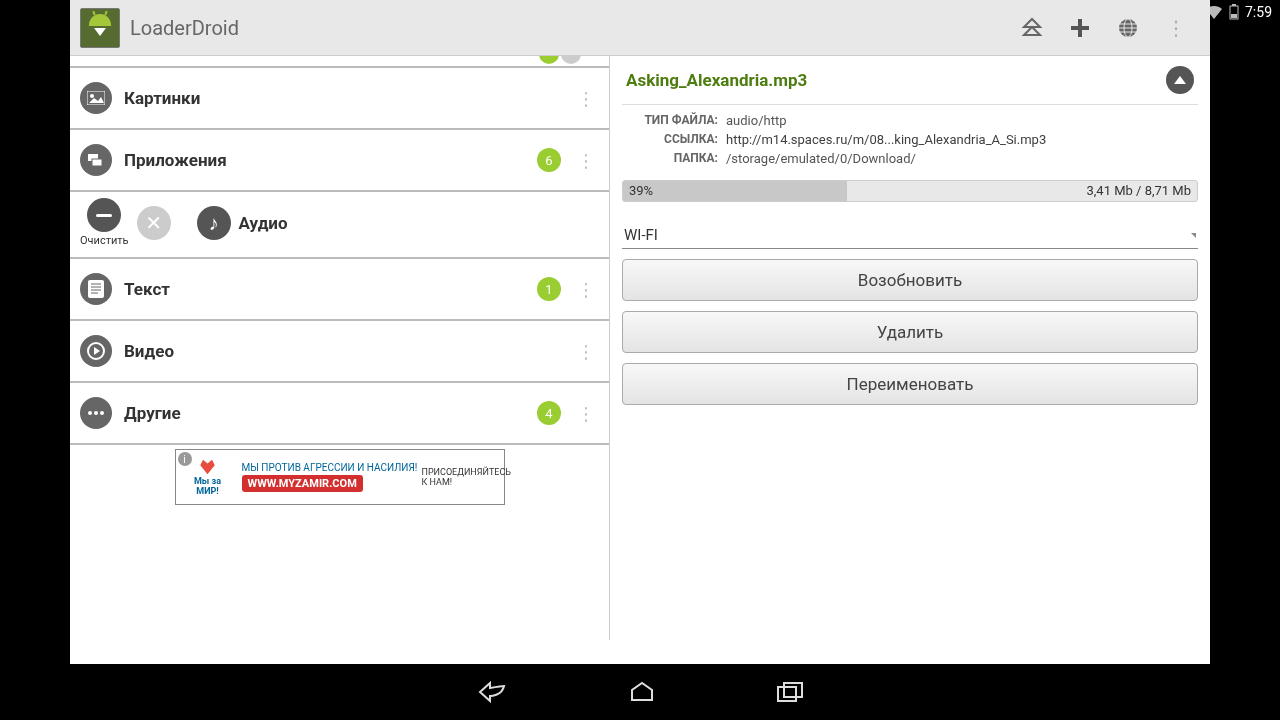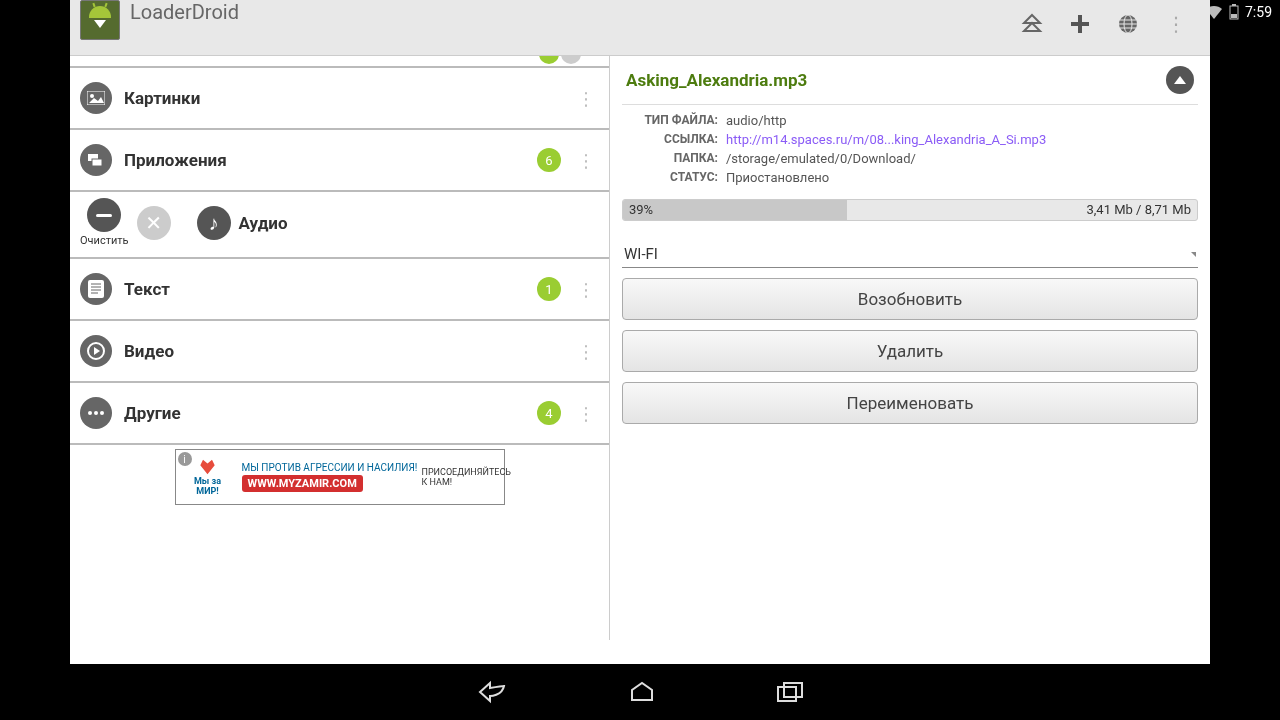--- a/index.html
+++ b/index.html
@@ -1,21 +1,21 @@
 <!DOCTYPE html>
 <html><head>
 <meta charset="utf-8">
 <style>
 * { margin:0; padding:0; box-sizing:border-box; font-family:Roboto,Arial,sans-serif; }
 body { background:#000; width:1280px; height:720px; overflow:hidden; }
 .frame { position:absolute; left:70px; top:0; width:1140px; height:720px; background:#fff; }
 .statusbar { height:24px; background:#000; color:#fff; display:flex; align-items:center; justify-content:flex-end; padding:0 8px; font-size:14px; gap:6px;}
 .statusbar .left{position:absolute;left:76px;top:2px;display:flex;gap:6px;color:#e03030;font-size:14px;align-items:center}
 .statusbar .left span:last-child{color:#4fc3f7}
-.actionbar { height:56px; background:#e8e8e8; display:flex; padding:0 10px; border-bottom:1px solid #ccc;}
+.actionbar { height:56px; background:#e8e8e8; display:flex; align-items:center; padding:0 10px; border-bottom:1px solid #ccc;}
 .logo { width:40px; height:40px; background:#556b2f; border:1px solid #777; border-radius:2px; display:flex; align-items:center; justify-content:center; margin-right:10px;}
 .logo-inner{width:28px;height:28px;position:relative}
 .logo-inner .android{width:22px;height:12px;background:#a4c639;border-radius:11px 11px 0 0;margin:0 auto;position:relative}
 .logo-inner .android:before,.logo-inner .android:after{content:"";position:absolute;width:2px;height:4px;background:#a4c639;top:-3px}
 .logo-inner .android:before{left:4px;transform:rotate(-20deg)}
 .logo-inner .android:after{right:4px;transform:rotate(20deg)}
 .logo-inner .arrow{width:0;height:0;border-left:6px solid transparent;border-right:6px solid transparent;border-top:8px solid #fff;margin:2px auto 0}
 .app-title{font-size:20px;color:#666;flex:1}
 .ab-icon{width:48px;height:48px;display:flex;align-items:center;justify-content:center;color:#666;cursor:pointer}
 .content{display:flex;height:584px}
@@ -46,21 +46,21 @@
 .ad-url{background:#d32f2f;color:#fff;padding:2px 6px;font-weight:bold;font-size:11px;border-radius:3px;margin-top:2px;display:inline-block}
 .ad-right{font-size:9px;color:#333;width:80px}
 .detail-header{display:flex;align-items:center;padding:10px 4px;border-bottom:1px solid #ddd}
 .detail-title{font-weight:bold;font-size:17px;color:#4d7c0f;flex:1}
 .collapse-btn{width:28px;height:28px;border-radius:50%;background:#555;display:flex;align-items:center;justify-content:center;cursor:pointer}
 .collapse-btn span{width:0;height:0;border-left:6px solid transparent;border-right:6px solid transparent;border-bottom:8px solid #fff}
 .meta{padding:8px 4px;font-size:13px}
 .meta-row{display:flex;margin-bottom:4px}
 .meta-key{width:100px;text-align:right;color:#666;font-weight:bold;font-size:12px;padding-right:8px}
 .meta-val{color:#555;flex:1}
-.meta-val.link{color:#8b5cf6}
+.meta-val.link{color:#404040}
 .progress-wrap{position:relative;height:22px;background:#e8e8e8;border-radius:3px;border:1px solid #ccc;margin:2px 0 8px;overflow:hidden}
 .progress-bar{height:100%;background:#c8c8c8}
 .progress-pct{position:absolute;left:6px;top:2px;font-size:13px;color:#333}
 .progress-size{position:absolute;right:6px;top:2px;font-size:13px;color:#333}
 .wifi-select{margin-top:12px;border-bottom:1px solid #888;padding:4px 2px;display:flex;align-items:center;font-size:15px;color:#333;cursor:pointer}
 .wifi-select .tri{margin-left:auto;width:0;height:0;border-left:5px solid transparent;border-top:5px solid #888}
 .action-btn{margin-top:10px;height:42px;background:linear-gradient(#f8f8f8,#e4e4e4);border:1px solid #aaa;border-radius:4px;font-size:17px;color:#444;display:flex;align-items:center;justify-content:center;cursor:pointer}
 .navbar{position:absolute;bottom:0;left:0;width:1280px;height:56px;background:#000;display:flex;align-items:center;justify-content:center;gap:120px}
 .nav-icon{color:#ddd}
 svg{display:block}
@@ -224,24 +224,20 @@
             <div class="meta-val">audio/http</div>
           </div>
     <div class="meta-row">
             <div class="meta-key">ССЫЛКА:</div>
             <div class="meta-val link">http://m14.spaces.ru/m/08...king_Alexandria_A_Si.mp3</div>
           </div>
     <div class="meta-row">
             <div class="meta-key">ПАПКА:</div>
             <div class="meta-val">/storage/emulated/0/Download/</div>
           </div>
-    <div class="meta-row">
-            <div class="meta-key">СТАТУС:</div>
-            <div class="meta-val">Приостановлено</div>
-          </div>
   </div>
   <div class="progress-wrap">
     <div class="progress-bar" id="pbar" style="width: 39%;"></div>
     <div class="progress-pct">39%</div>
     <div class="progress-size">3,41 Mb / 8,71 Mb</div>
   </div>
   <div class="wifi-select">
           <span>WI-FI</span>
           <span class="tri"></span>
         </div>

